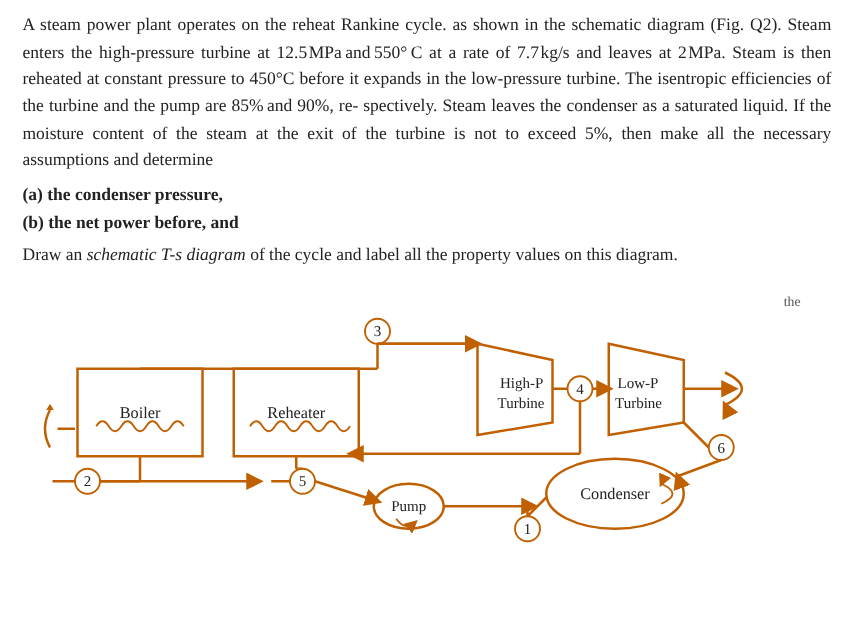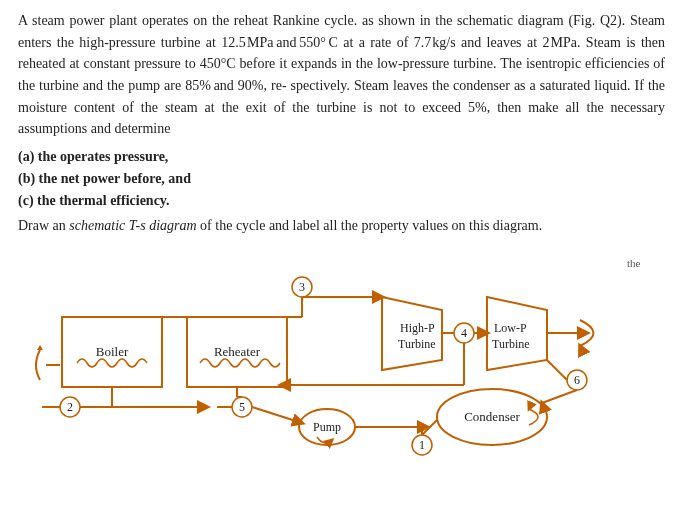--- a/index.html
+++ b/index.html
@@ -40,23 +40,22 @@
 <div class="text-block">
   A steam power plant operates on the reheat Rankine cycle. as shown in the schematic diagram
   (Fig. Q2). Steam enters the high-pressure turbine at 12.5 MPa and 550° C at a rate of 7.7 kg/s and
   leaves at 2 MPa. Steam is then reheated at constant pressure to 450°C before it expands in the
   low-pressure turbine. The isentropic efficiencies of the turbine and the pump are 85% and 90%, re-
   spectively. Steam leaves the condenser as a saturated liquid. If the moisture content of the steam at
   the exit of the turbine is not to exceed 5%, then make all the necessary assumptions and determine
 </div>
 
 <div class="text-block" style="margin-bottom:4px;">
-  <div><span class="bold-item">(a) the operates pressure,</span></div>
+  <div><span class="bold-item">(a) the condenser pressure,</span></div>
   <div><span class="bold-item">(b) the net power before, and</span></div>
-  <div><span class="bold-item">(c) the thermal efficiency.</span></div>
 </div>
 
 <div class="text-block">
   Draw an <span class="italic">schematic T-s diagram</span> of the cycle and label all the property values on this diagram.
 </div>
 
 <div class="diagram-area">
   <svg viewBox="0 0 620 210" xmlns="http://www.w3.org/2000/svg">
 
     <defs>

